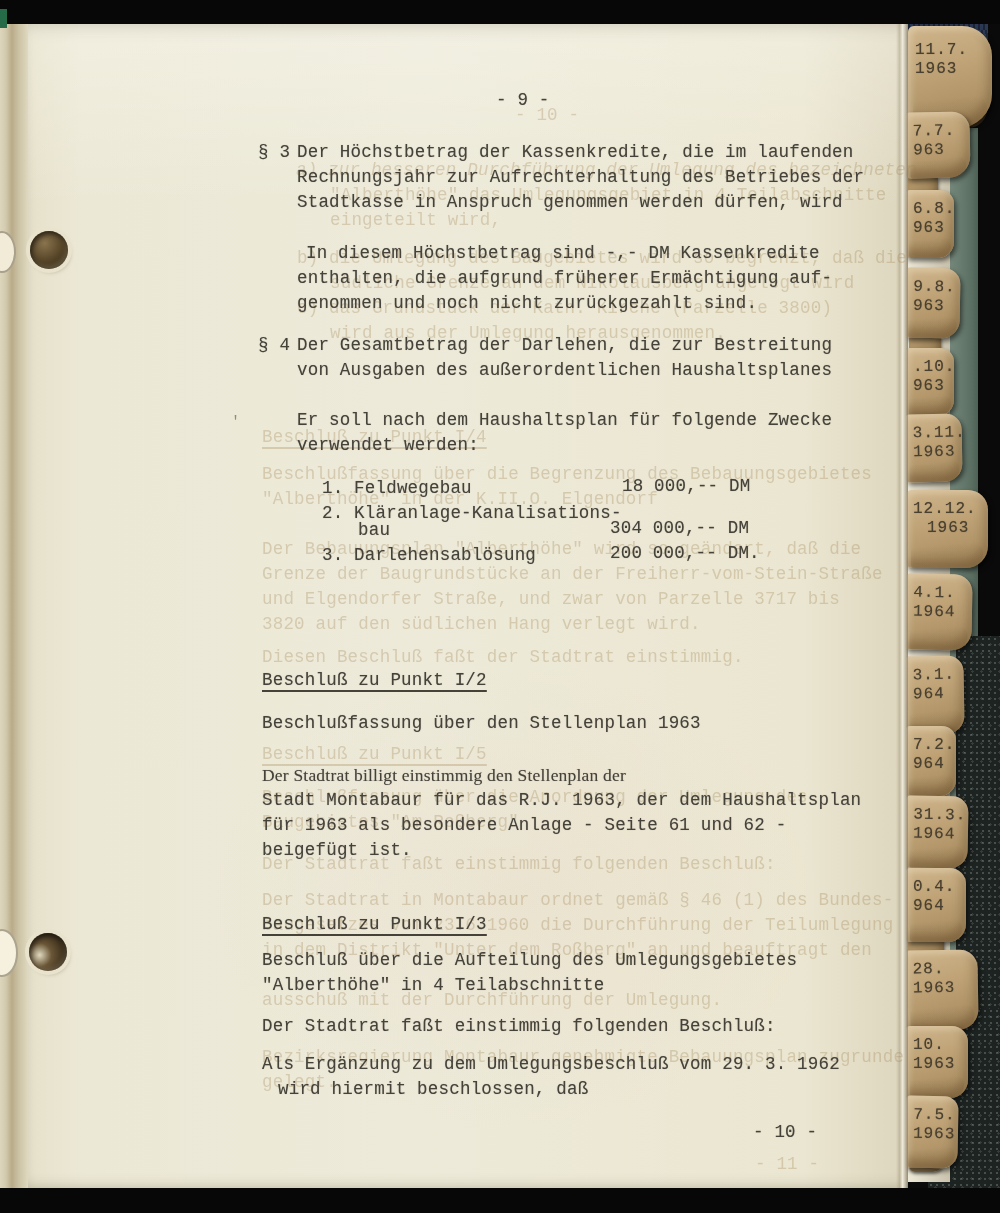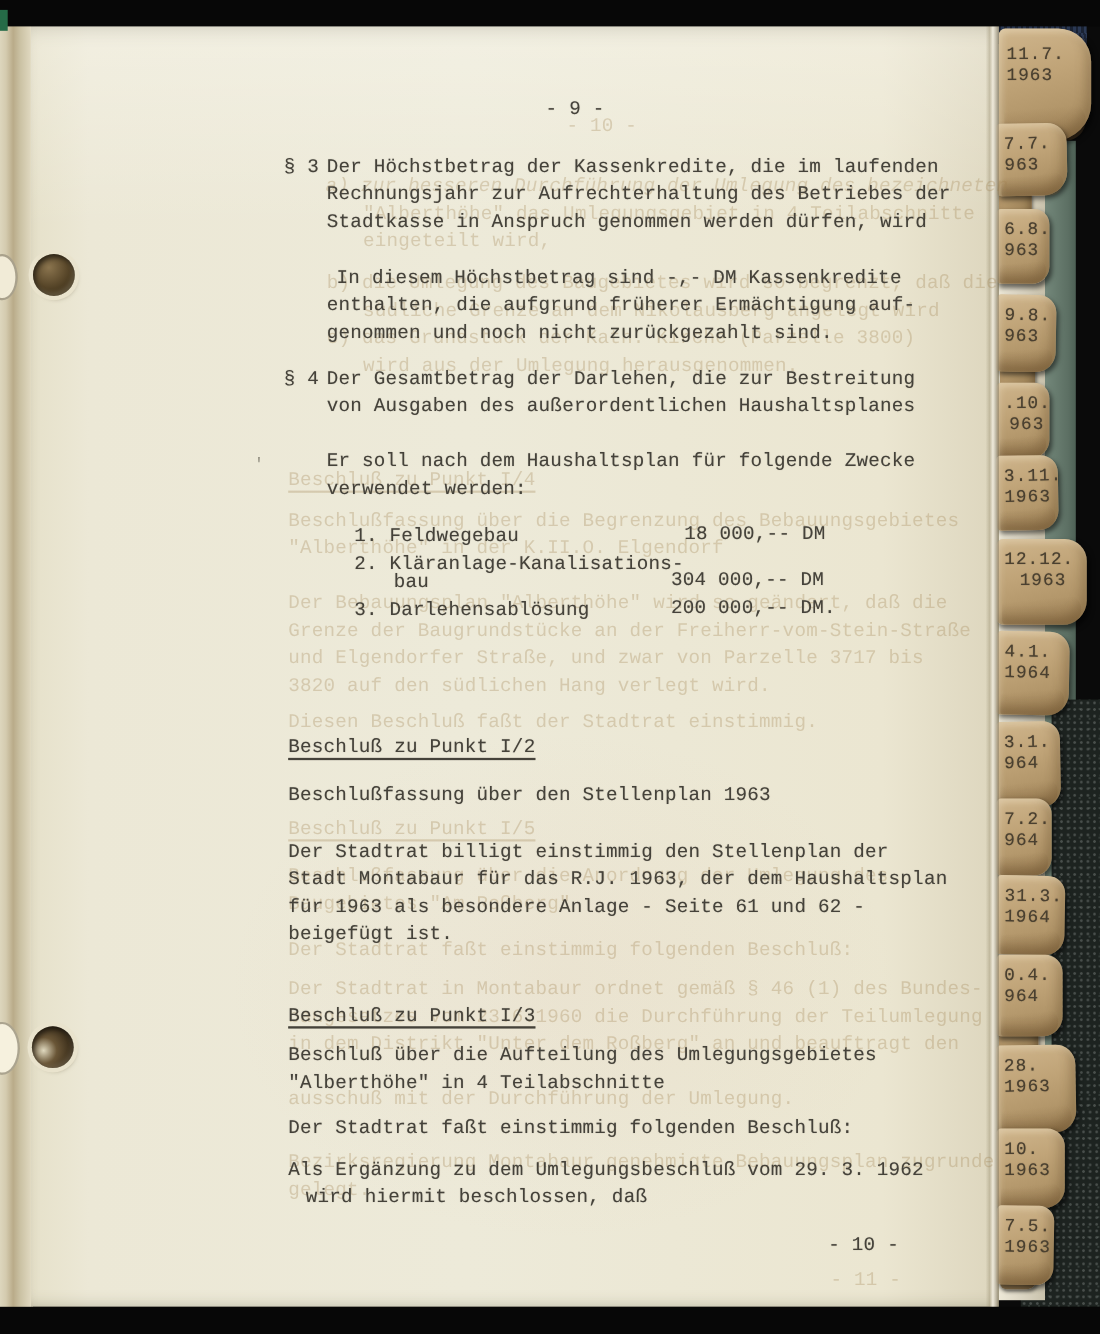--- a/index.html
+++ b/index.html
@@ -107,21 +107,21 @@
         <span class="t1">6.8.</span>
         <span class="t2">963</span>
       </div>
     </div>
   <div class="tab" style="left:906px;top:268px;width:54px;height:70px;border-radius:4px 16px 18px 4px;transform:rotate(1deg);">
     <div class="lbl">
         <span class="t1">9.8.</span>
         <span class="t2">963</span>
       </div>
     </div>
-  <div class="tab" style="left:906px;top:348px;width:48px;height:68px;border-radius:4px 14px 16px 4px;text-align:center;">
+  <div class="tab" style="left:906px;top:348px;width:48px;height:68px;border-radius:4px 14px 16px 4px;">
     <div class="lbl">
         <span class="t1">.10.</span>
         <span class="t2">963</span>
       </div>
     </div>
   <div class="tab" style="left:906px;top:414px;width:56px;height:68px;border-radius:4px 16px 18px 4px;transform:rotate(-1deg);">
     <div class="lbl">
         <span class="t1">3.11.</span>
         <span class="t2">1963</span>
       </div>
@@ -241,21 +241,21 @@
   <div class="ln" style="left:322px;top:476px;">1. Feldwegebau</div>
   <div class="amt" style="left:622px;top:476px;">18 000,-- DM</div>
   <div class="ln" style="left:322px;top:501px;">2. Kläranlage-Kanalisations-</div>
   <div class="ln" style="left:358px;top:518px;">bau</div>
   <div class="amt" style="left:610px;top:518px;">304 000,-- DM</div>
   <div class="ln" style="left:322px;top:543px;">3. Darlehensablösung</div>
   <div class="amt" style="left:610px;top:543px;">200 000,-- DM.</div>
 
   <div class="ln hd" style="left:262px;top:668px;">Beschluß zu Punkt I/2</div>
   <div class="ln" style="left:262px;top:711px;">Beschlußfassung über den Stellenplan 1963</div>
-  <div class="ln" style="left:262px;top:763px;">Der Stadtrat billigt einstimmig den Stellenplan der</div>
+  <div class="ln" style="left:262px;top:763px;font-family:Liberation Serif, serif;">Der Stadtrat billigt einstimmig den Stellenplan der</div>
   <div class="ln" style="left:262px;top:788px;">Stadt Montabaur für das R.J. 1963, der dem Haushaltsplan</div>
   <div class="ln" style="left:262px;top:813px;">für 1963 als besondere Anlage - Seite 61 und 62 -</div>
   <div class="ln" style="left:262px;top:838px;">beigefügt ist.</div>
 
   <div class="ln hd" style="left:262px;top:912px;">Beschluß zu Punkt I/3</div>
   <div class="ln" style="left:262px;top:948px;">Beschluß über die Aufteilung des Umlegungsgebietes</div>
   <div class="ln" style="left:262px;top:973px;">"Alberthöhe" in 4 Teilabschnitte</div>
   <div class="ln" style="left:262px;top:1014px;">Der Stadtrat faßt einstimmig folgenden Beschluß:</div>
   <div class="ln" style="left:262px;top:1052px;">Als Ergänzung zu dem Umlegungsbeschluß vom 29. 3. 1962</div>
   <div class="ln" style="left:262px;top:1077px;margin-left:16px;">wird hiermit beschlossen, daß</div>

